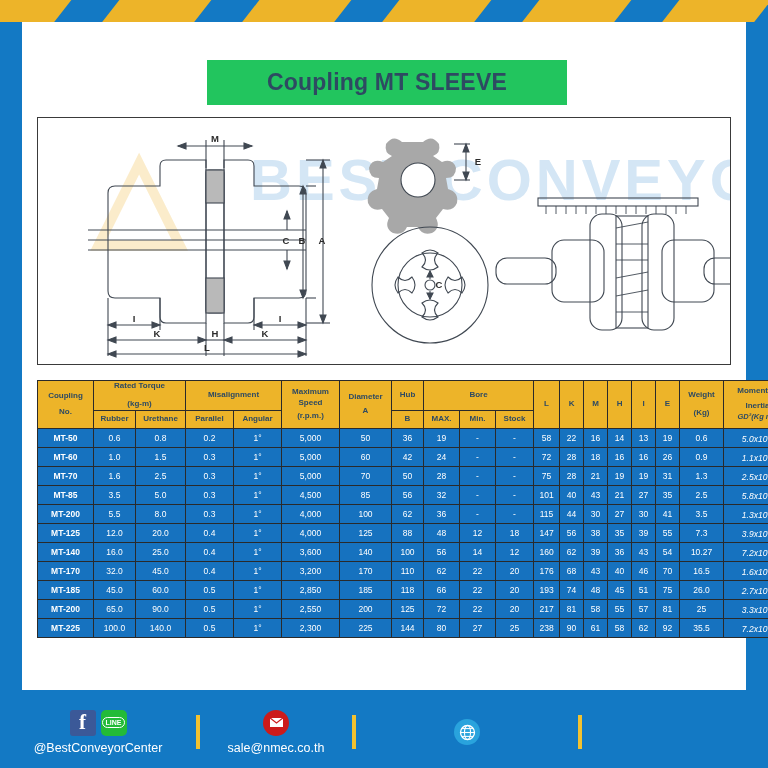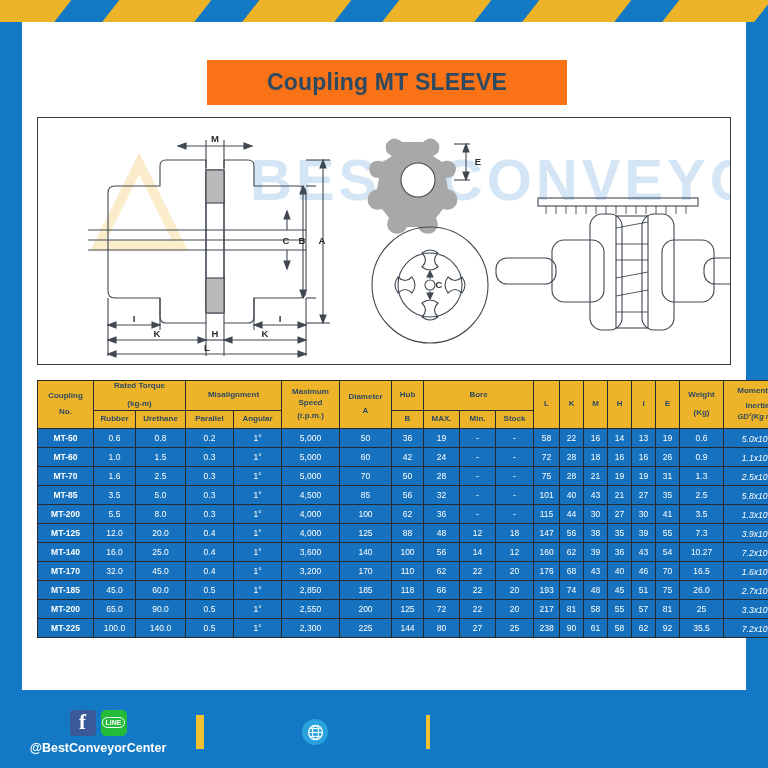--- a/index.html
+++ b/index.html
@@ -31,21 +31,21 @@
     position: absolute;
     left: 22px; top: 22px;
     width: 724px; height: 668px;
     background: #ffffff;
   }
 
   
   .title-banner {
     position: absolute; left: 185px; top: 38px;
     width: 360px; height: 45px;
-    background: #f97316;
+    background: #22c55e;
     display: flex; align-items: center; justify-content: center;
   }
   .title-banner .t {
     font-size: 23px; font-weight: bold; color: #2e4a62;
     letter-spacing: .2px; white-space: nowrap;
   }
 
   
   .diagram-panel {
     position: absolute; left: 15px; top: 95px;
@@ -117,21 +117,21 @@
     width: 768px; height: 72px;
     background: #1379c4;
     display: flex; align-items: center;
   }
   .fcell {
     display: flex; flex-direction: column; align-items: center;
     justify-content: center; gap: 5px;
     position: relative;
   }
   .fcell .lbl {
-    color: #ffffff; font-weight: bold; font-size: 12.5px; white-space: nowrap;
+    color: #ffffff; font-weight: normal; font-size: 12.5px; white-space: nowrap;
   }
   .ficons { display: flex; align-items: center; gap: 5px; }
   .divider {
     width: 4px; height: 34px; background: #f2c230; flex: 0 0 auto;
   }
   .icn { width: 26px; height: 26px; display: block; }
   .ic-fb {
     background: #3b5998; border-radius: 3px;
     display: flex; align-items: center; justify-content: center;
     color: #fff; font-size: 21px; font-weight: bold;
@@ -670,20 +670,29 @@
         <span class="icn ic-fb">f</span>
         <span class="icn ic-line">
           <span>LINE</span>
         </span>
       </div>
       <div class="lbl">@BestConveyorCenter</div>
     </div>
 
     <div class="divider"></div>
 
+    <div class="fcell" style="width:152px">
+      <span class="icn ic-mail">
+        <svg width="15" height="11" viewBox="0 0 15 11">
+          <rect x="0.5" y="0.5" width="14" height="10" fill="#fff" stroke="#cc1b1b"></rect>
+          <path d="M0.5 0.5 L7.5 6 L14.5 0.5" fill="none" stroke="#cc1b1b" stroke-width="1.1"></path>
+        </svg>
+      </span>
+      <div class="lbl">sale@nmec.co.th</div>
+    </div>
 
     <div class="divider"></div>
 
     <div class="fcell" style="width:222px">
       <span class="icn ic-web">
         <svg width="17" height="17" viewBox="0 0 17 17">
           <circle cx="8.5" cy="8.5" r="7" fill="none" stroke="#fff" stroke-width="1.3"></circle>
           <ellipse cx="8.5" cy="8.5" rx="3" ry="7" fill="none" stroke="#fff" stroke-width="1.1"></ellipse>
           <line x1="1.5" y1="8.5" x2="15.5" y2="8.5" stroke="#fff" stroke-width="1.1"></line>
           <line x1="2.8" y1="4.6" x2="14.2" y2="4.6" stroke="#fff" stroke-width="1"></line>

